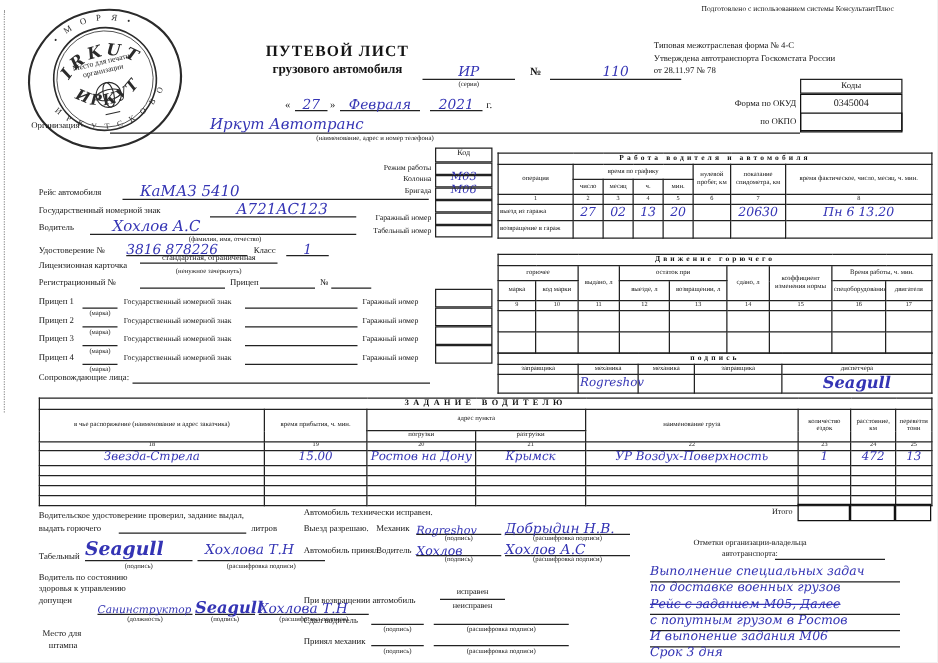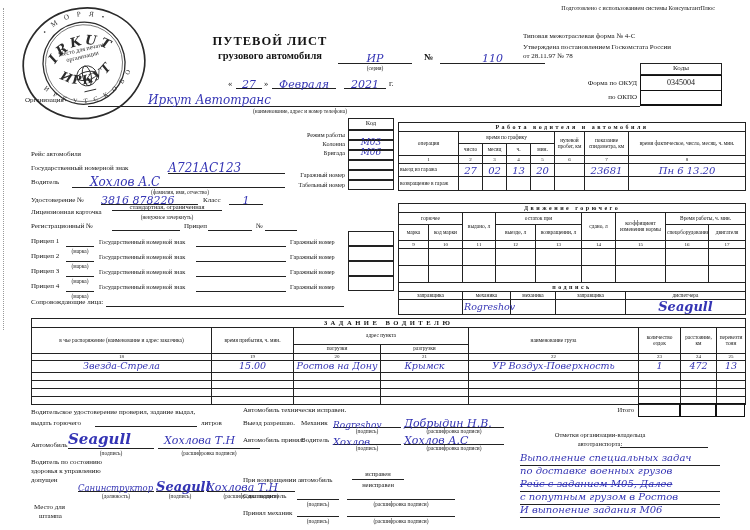--- a/index.html
+++ b/index.html
@@ -33,21 +33,21 @@
 </style>
 </head>
 <body>
 
 <div class="page">
 
   <div class="a vdots" style="left:3px;top:8px;width:1px;height:322px"></div>
 
   <div class="a r" style="left:470px;top:5px;width:245px;font-size:6px">Подготовлено с использованием системы КонсультантПлюс</div>
   <div class="a lbl" style="left:523px;top:32px">Типовая межотраслевая форма № 4-С</div>
-  <div class="a lbl" style="left:523px;top:43px">Утверждена постановлением Госкомстата России</div>
+  <div class="a lbl" style="left:523px;top:43px">Утверждена автотранспорта Госкомстата России</div>
   <div class="a lbl" style="left:523px;top:52px">от 28.11.97 № 78</div>
 
   <div class="a bx c" style="left:640px;top:63px;width:82px;height:12px;font-size:7px">Коды</div>
   <div class="a lbl r" style="left:540px;top:79px;width:97px">Форма по ОКУД</div>
   <div class="a thk c" style="left:640px;top:75px;width:82px;height:31px;font-size:8px;line-height:14px">0345004</div>
   <div class="a lbl r" style="left:560px;top:93px;width:77px">по ОКПО</div>
   <div class="a thk" style="left:640px;top:90px;width:82px;height:15px"></div>
 
   <svg class="a stamp" style="left:20px;top:4px" width="130" height="118" viewBox="0 0 130 118">
     <defs>
@@ -100,41 +100,44 @@
   <div class="a ln c" style="left:272px;top:74px;width:64px;height:14px">
     <span class="hw hw11">Февраля</span>
   </div>
   <div class="a ln c" style="left:344px;top:74px;width:42px;height:14px">
     <span class="hw hw11">2021</span>
   </div>
   <div class="a" style="left:389px;top:78px;font-size:8.5px">г.</div>
 
   <div class="a lbl" style="left:25px;top:96px">Организация</div>
   <div class="a ln" style="left:88px;top:90px;width:552px;height:16px">
-    <span class="hw hw12" style="margin-left:60px">Иркут Автотранс</span>
+    <span class="hw hw12" style="margin-left:80px">Иркут Автотранс</span>
   </div>
   <div class="a cap" style="left:200px;top:108px;width:200px">(наименование, адрес и номер телефона)</div>
 
   <div class="a bx c" style="left:348px;top:118px;width:46px;height:12px;font-size:6.5px">Код</div>
   <div class="a bx c" style="left:348px;top:130px;width:46px;height:10px"><span class="hw hw9" style="line-height:9px">М03</span></div>
   <div class="a bx c" style="left:348px;top:140px;width:46px;height:10px"><span class="hw hw9" style="line-height:9px">М06</span></div>
   <div class="a bx" style="left:348px;top:150px;width:46px;height:10px"></div>
   <div class="a bx" style="left:348px;top:160px;width:46px;height:10px"></div>
   <div class="a bx" style="left:348px;top:170px;width:46px;height:10px"></div>
   <div class="a bx" style="left:348px;top:180px;width:46px;height:10px"></div>
   <div class="a lbl6 r" style="left:280px;top:131px;width:65px">Режим работы</div>
   <div class="a lbl6 r" style="left:280px;top:140px;width:65px">Колонна</div>
   <div class="a lbl6 r" style="left:280px;top:149px;width:65px">Бригада</div>
   <div class="a lbl6 r" style="left:280px;top:171px;width:65px">Гаражный номер</div>
   <div class="a lbl6 r" style="left:280px;top:181px;width:65px">Табельный номер</div>
 
   <div class="a lbl" style="left:31px;top:150px">Рейс автомобиля</div>
+  <div class="a ln" style="left:98px;top:144px;width:245px;height:15px">
+    <span class="hw hw12" style="margin-left:14px">КаМАЗ 5410</span>
+  </div>
   <div class="a lbl" style="left:31px;top:164px">Государственный номерной знак</div>
   <div class="a ln" style="left:168px;top:158px;width:117px;height:15px">
-    <span class="hw hw12" style="margin-left:0">А721АС123</span>
+    <span class="hw hw12" style="margin-left:21px">А721АС123</span>
   </div>
   <div class="a lbl" style="left:31px;top:178px">Водитель</div>
   <div class="a ln" style="left:72px;top:172px;width:213px;height:15px">
     <span class="hw hw12" style="margin-left:18px">Хохлов А.С</span>
   </div>
   <div class="a cap" style="left:95px;top:189px;width:170px">(фамилия, имя, отчество)</div>
   <div class="a lbl" style="left:31px;top:196px">Удостоверение №</div>
   <div class="a ln" style="left:101px;top:190px;width:97px;height:14px">
     <span class="hw hw11">3816 878226</span>
   </div>
@@ -226,21 +229,21 @@
       <td class="num">7</td>
       <td class="num">8</td>
     </tr>
     <tr style="height:13px">
       <td class="lft">выезд из гаража</td>
       <td class="hwc">27</td>
       <td class="hwc">02</td>
       <td class="hwc">13</td>
       <td class="hwc">20</td>
       <td class="hwc"></td>
-      <td class="hwc">23681</td>
+      <td class="hwc">20630</td>
       <td class="hwc">Пн 6 13.20</td>
     </tr>
     <tr style="height:14px">
       <td class="lft">возвращение в гараж</td>
       <td></td>
       <td></td>
       <td></td>
       <td></td>
       <td></td>
       <td></td>
@@ -440,21 +443,21 @@
   <div class="a lbl r" style="left:572px;top:406px;width:62px;font-size:6.5px">Итого</div>
   <div class="a thk" style="left:638px;top:403px;width:42px;height:14px"></div>
   <div class="a thk" style="left:680px;top:403px;width:36px;height:14px"></div>
   <div class="a thk" style="left:716px;top:403px;width:29px;height:14px"></div>
 
   <div class="a lbl" style="left:31px;top:408px">Водительское удостоверение проверил, задание выдал,</div>
   <div class="a lbl" style="left:31px;top:419px">выдать горючего</div>
   <div class="a ln" style="left:95px;top:417px;width:102px;height:9px"></div>
   <div class="a lbl" style="left:201px;top:419px">литров</div>
 
-  <div class="a lbl" style="left:31px;top:441px">Автомобиль</div>
+  <div class="a lbl" style="left:31px;top:441px">Табельный</div>
   <div class="a ln" style="left:68px;top:430px;width:86px;height:18px">
     <span class="sig" style="font-size:15px">Seagull</span>
   </div>
   <div class="a cap" style="left:68px;top:450px;width:86px">(подпись)</div>
   <div class="a ln" style="left:158px;top:430px;width:102px;height:18px">
     <span class="hw hw11" style="margin-left:6px">Хохлова Т.Н</span>
   </div>
   <div class="a cap" style="left:158px;top:450px;width:102px">(расшифровка подписи)</div>
 
   <div class="a lbl" style="left:31px;top:458px">Водитель по состоянию</div>
@@ -518,14 +521,15 @@
 
   <div class="a c" style="left:520px;top:431px;width:160px;font-size:6.5px">Отметки организации-владельца</div>
   <div class="a c" style="left:520px;top:440px;width:160px;font-size:6.5px">автотранспорта:</div>
   <div class="a ln" style="left:620px;top:439px;width:88px;height:8px"></div>
 
   <div class="a hw hw10" style="left:520px;top:465px;width:200px;height:13px">по доставке военных грузов</div>
   <div class="a hw hw10 ln" style="left:520px;top:452px;width:200px;height:13px">Выполнение специальных задач</div>
   <div class="a hw hw10 ln" style="left:520px;top:478px;width:200px;height:13px;text-decoration:line-through">Рейс с заданием М05, Далее</div>
   <div class="a hw hw10 ln" style="left:520px;top:491px;width:200px;height:13px">с попутным грузом в Ростов</div>
   <div class="a hw hw10 ln" style="left:520px;top:504px;width:200px;height:13px">И выпонение задания М06</div>
+  <div class="a hw hw10" style="left:520px;top:517px;width:200px;height:12px">Срок 3 дня</div>
 
 </div>
 
 </body></html>

